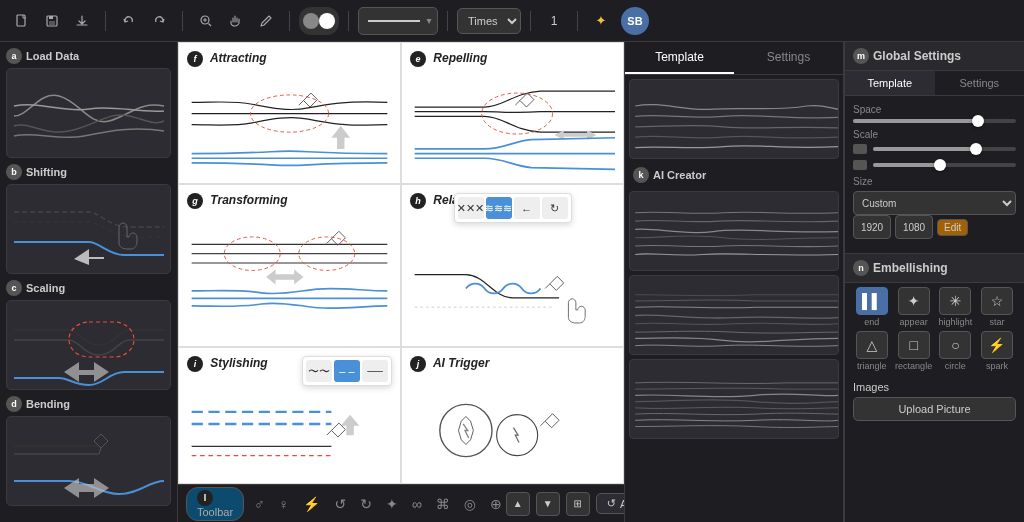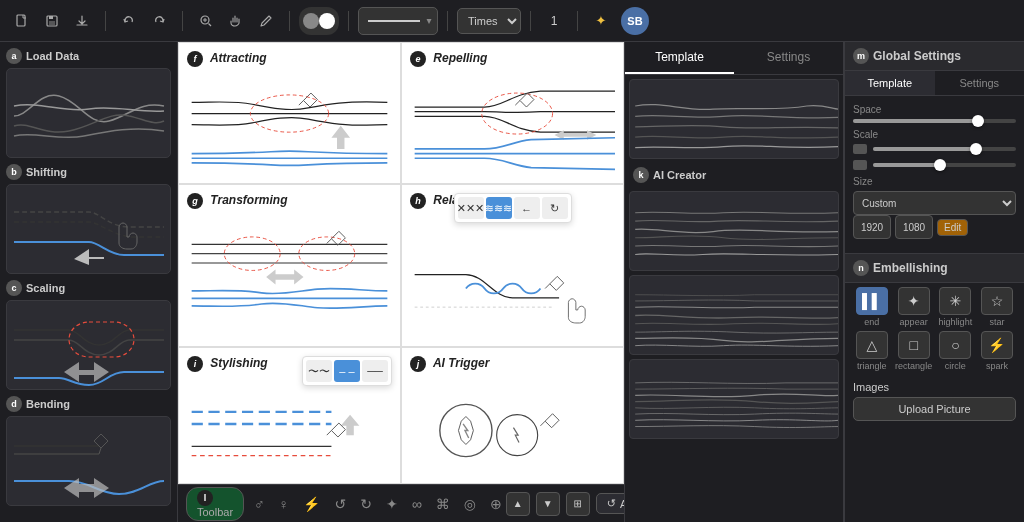--- a/index.html
+++ b/index.html
@@ -127,21 +127,21 @@
       display: flex;
       align-items: center;
       justify-content: space-between;
       padding: 0 8px;
       border-top: 1px solid #3a3a3f;
       flex-shrink: 0;
     }
     .bottom-toolbar-left { display: flex; align-items: center; gap: 6px; }
     .bottom-toolbar-right { display: flex; align-items: center; gap: 6px; }
     .toolbar-label-pill {
-      background: #14532d; border-radius: 12px;
+      background: #0c4a6e; border-radius: 12px;
       padding: 2px 10px; color: #aaa; font-size: 11px;
       border: 1px solid #555;
     }
     .nav-btn {
       width: 24px; height: 24px;
       background: #333; border-radius: 4px;
       display: flex; align-items: center; justify-content: center;
       color: #ccc; font-size: 10px; cursor: pointer;
       border: 1px solid #555;
     }

